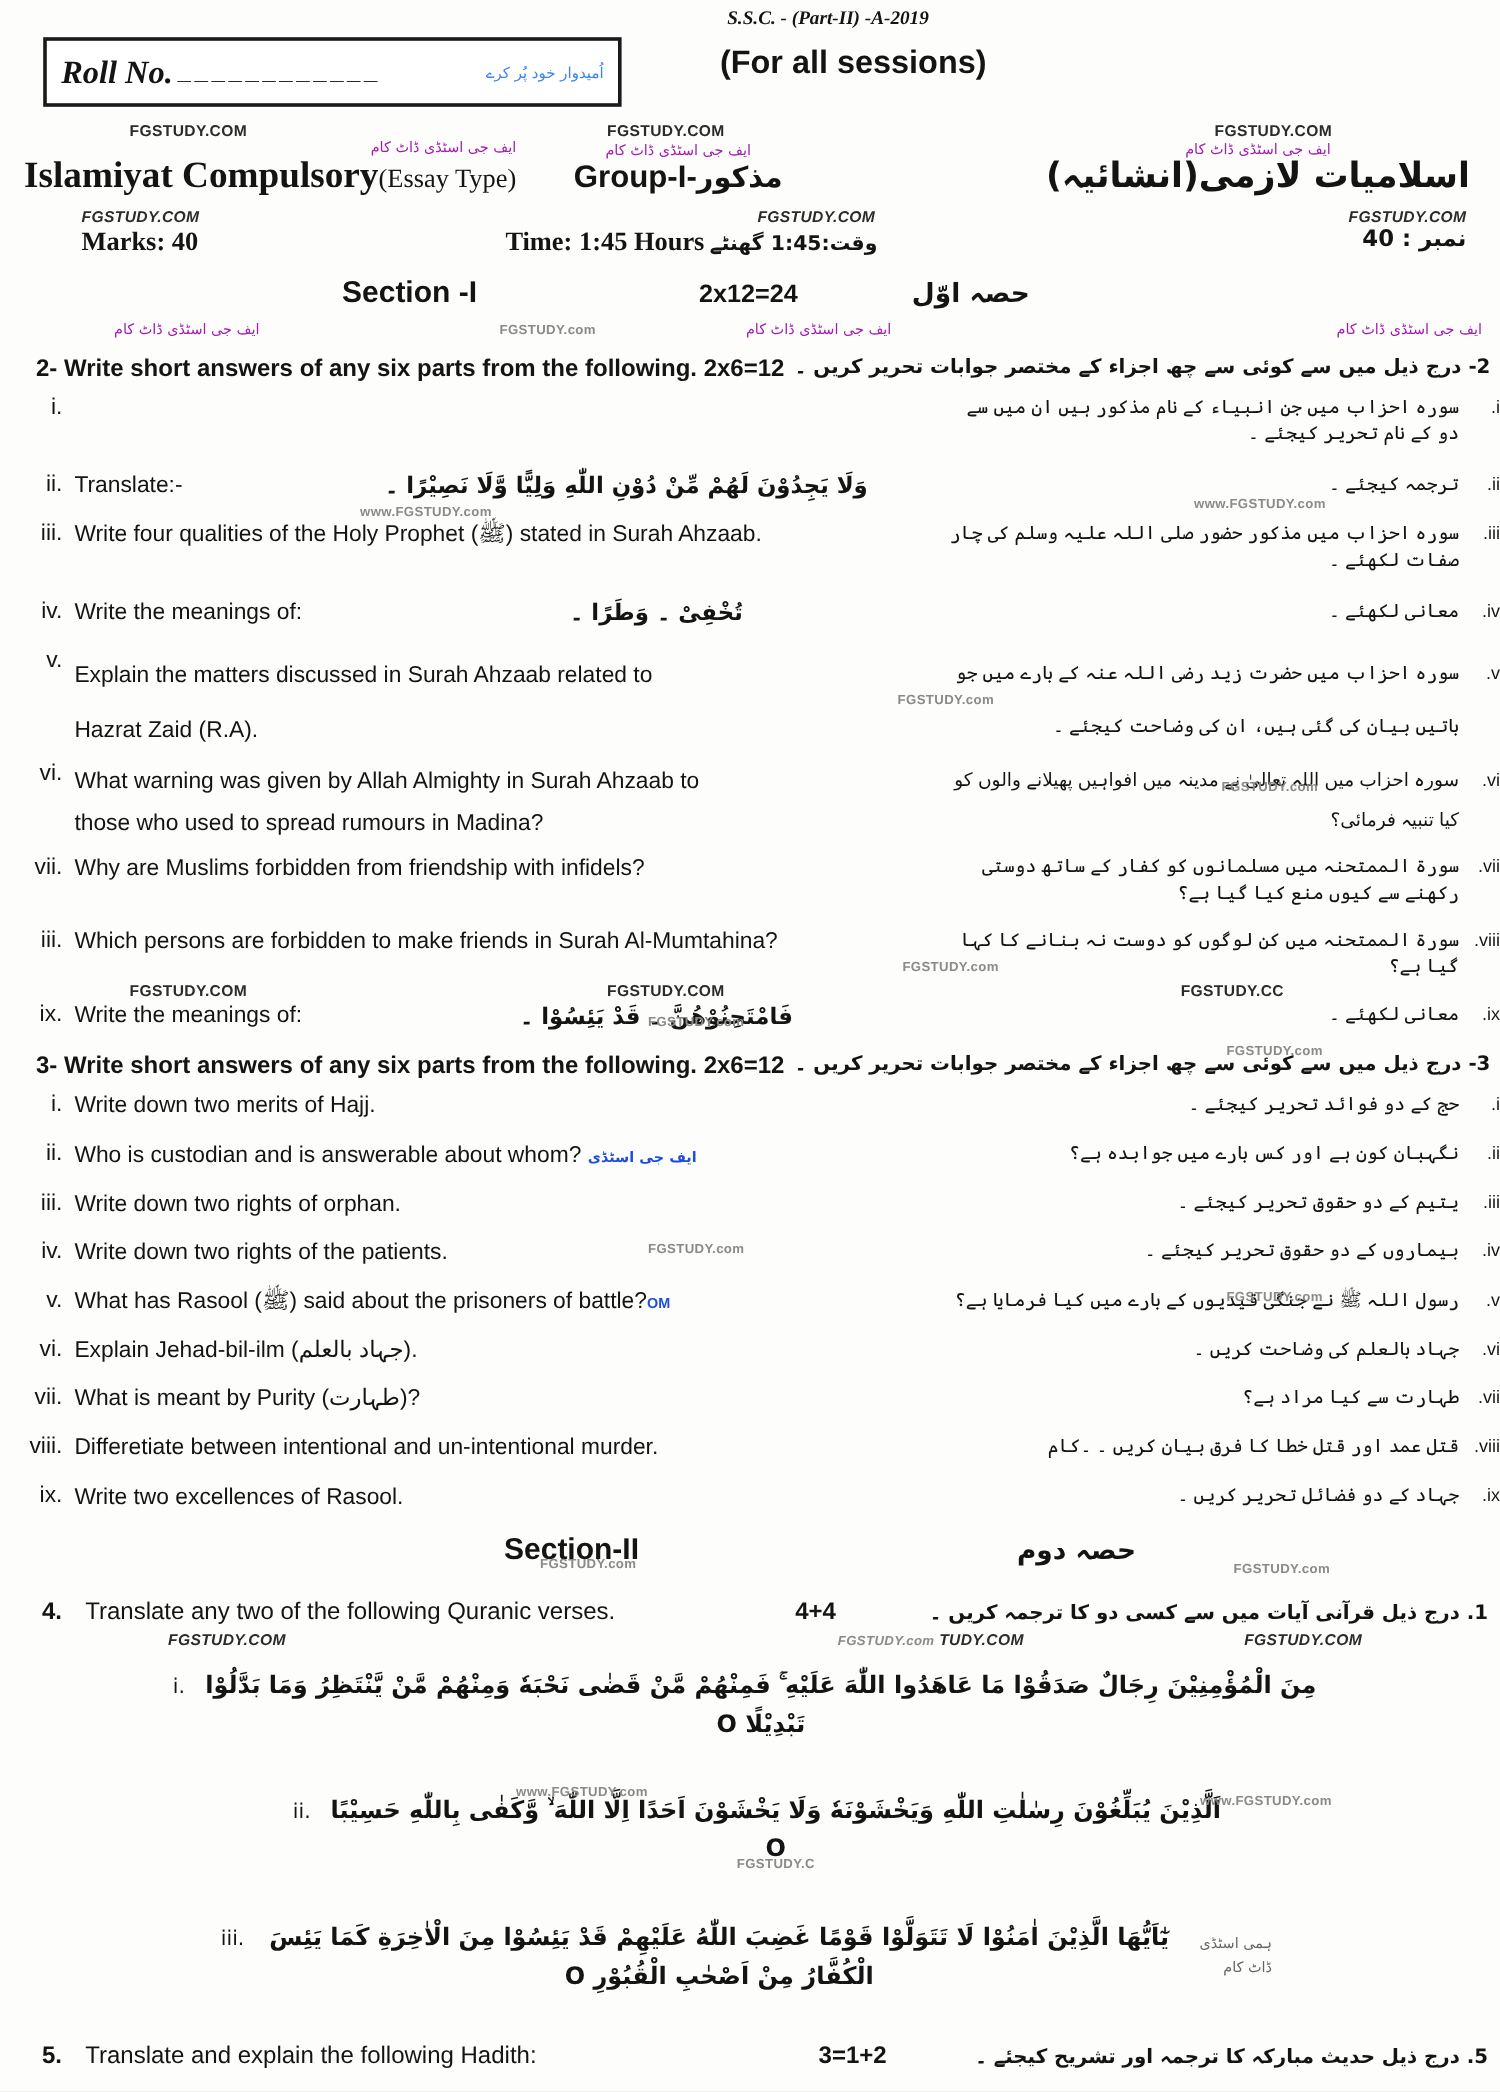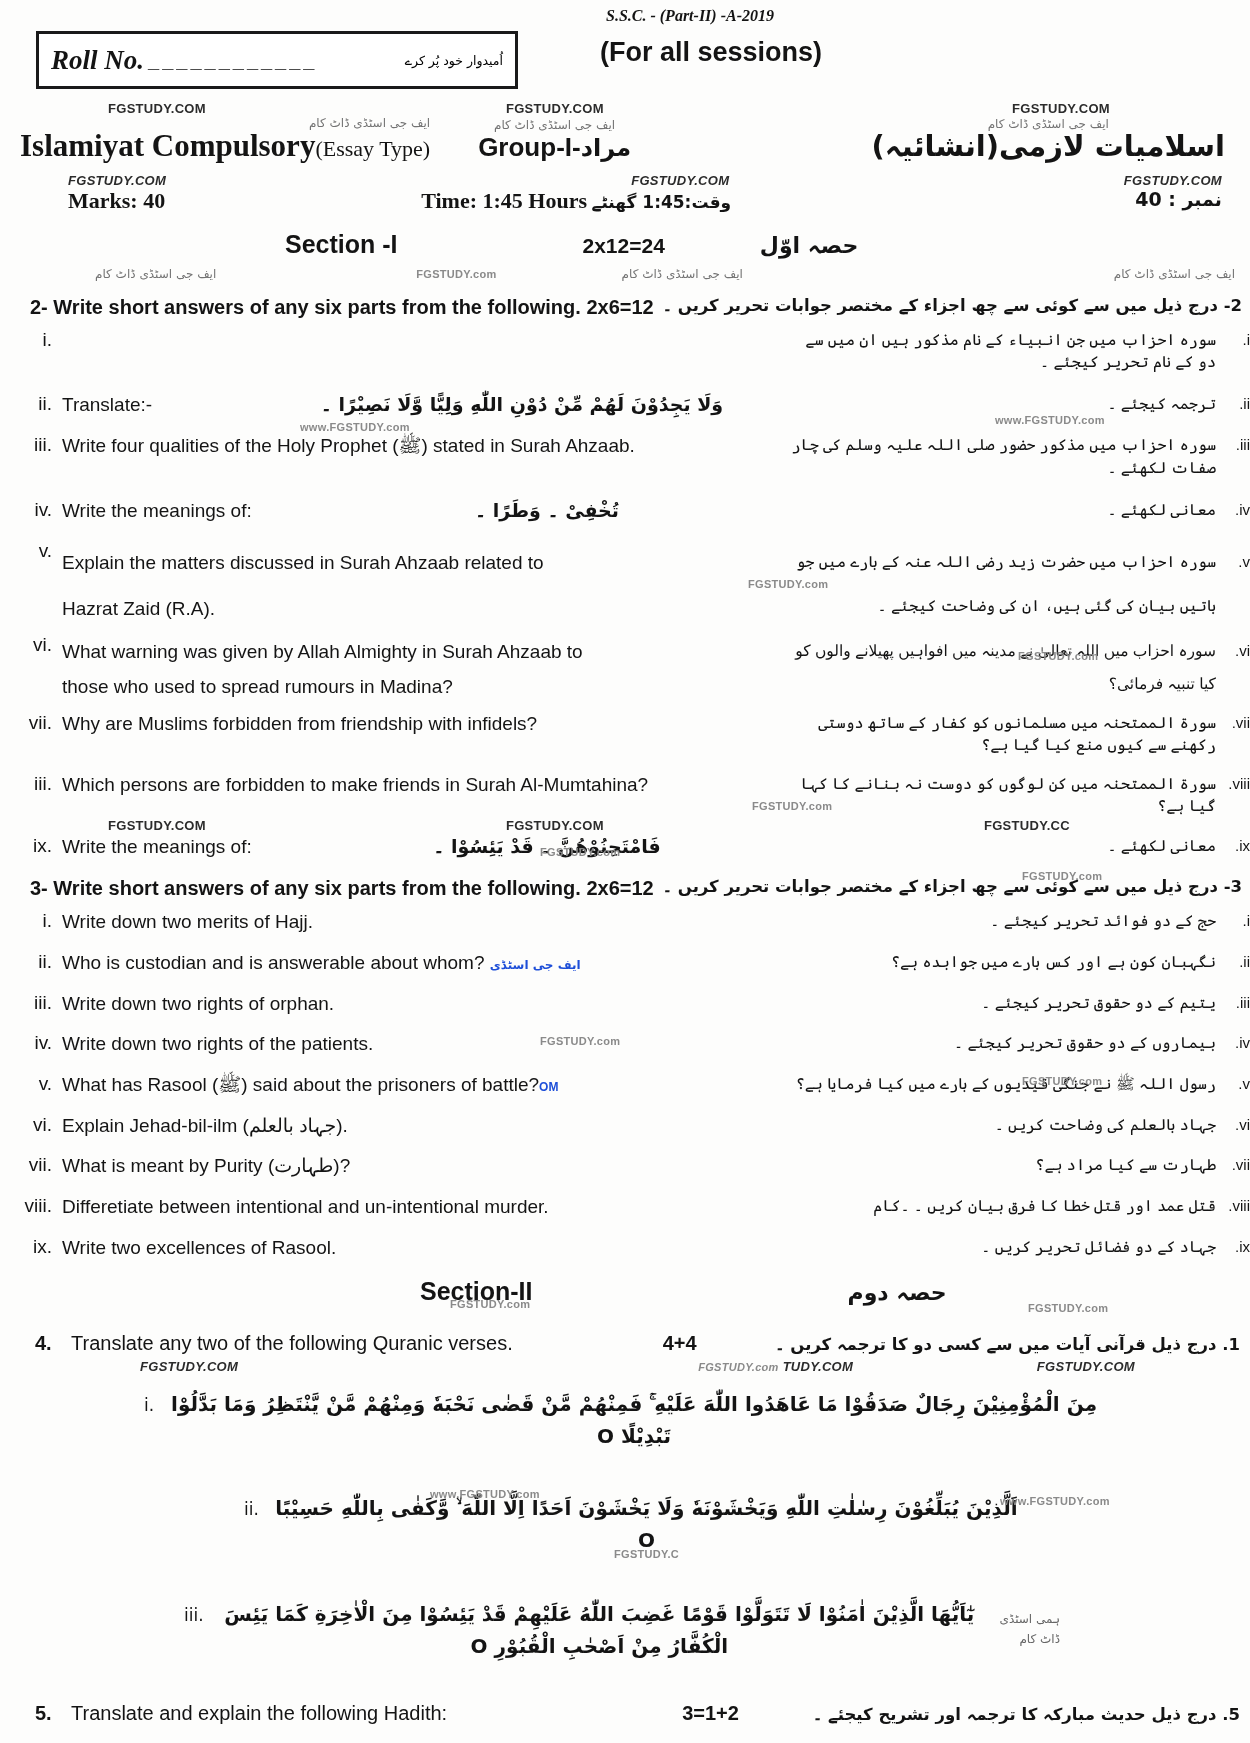--- a/index.html
+++ b/index.html
@@ -5,32 +5,32 @@
   html,body{margin:0;padding:0;background:#e8e8e8;}
   .page{
     position:relative;width:1250px;height:1743px;margin:0 auto;
     background:#fdfdfc;color:#141414;overflow:hidden;
     font-family:"Liberation Sans",sans-serif;
   }
   .ur,.ar{font-family:"DejaVu Sans",sans-serif;direction:rtl;}
   .wm{font-weight:bold;font-size:13px;color:#2b2b2b;letter-spacing:.3px;}
   .wm.it{font-style:italic;}
   .wm.faint{color:#8a8a8a;font-size:11px;font-weight:bold;}
-  .wm-ur{font-family:"DejaVu Sans",sans-serif;direction:rtl;font-size:12px;color:#737373;}
+  .wm-ur{font-family:"DejaVu Sans",sans-serif;direction:rtl;font-size:12px;color:#a21caf;}
   .abs{position:absolute;}
 
   
   .doc-code{text-align:center;padding-top:7px;padding-left:130px;
     font-family:"Liberation Serif",serif;font-style:italic;font-weight:bold;font-size:16px;}
   .top-row{display:flex;align-items:flex-start;margin-top:6px;}
   .rollbox{margin-left:36px;width:452px;height:52px;border:3px solid #1a1a1a;
     display:flex;align-items:center;padding:0 12px;background:#fff;}
   .roll-label{font-family:"Liberation Serif",serif;font-style:italic;font-weight:bold;font-size:27px;}
   .roll-line{font-size:20px;letter-spacing:3px;font-weight:bold;padding:0 4px;white-space:nowrap;}
-  .roll-ur{font-size:12.5px;color:#000000;margin-left:auto;white-space:nowrap;text-align:center;}
+  .roll-ur{font-size:12.5px;color:#3b82f6;margin-left:auto;white-space:nowrap;text-align:center;}
   .sessions{margin-left:82px;margin-top:6px;font-weight:bold;font-size:27px;}
 
   .wm-row1{display:flex;margin-top:12px;}
   .wm-row1 .a{margin-left:108px;} .wm-row1 .b{margin-left:300px;} .wm-row1 .c{margin-left:auto;margin-right:140px;}
 
   .title-row{display:flex;align-items:flex-end;margin-top:0px;}
   .t-left{margin-left:20px;}
   .t-left .wm-ur{margin-left:60px;}
   .subject-en{font-family:"Liberation Serif",serif;font-weight:bold;font-size:31px;line-height:1.05;}
   .essay{font-family:"Liberation Serif",serif;font-size:22px;font-weight:normal;}
@@ -128,21 +128,21 @@
     <span class="wm c">FGSTUDY.COM</span>
   </div>
 
   <div class="title-row">
     <div class="t-left">
       <div class="wm-ur">ایف جی اسٹڈی ڈاٹ کام</div>
       <span class="subject-en">Islamiyat Compulsory</span><span class="essay">(Essay Type)</span>
     </div>
     <div class="t-center">
       <div class="wm-ur">ایف جی اسٹڈی ڈاٹ کام</div>
-      <span class="group-line"><span>Group-I-</span><span class="ur">مراد</span></span>
+      <span class="group-line"><span>Group-I-</span><span class="ur">مذکور</span></span>
     </div>
     <div class="t-right">
       <div class="wm-ur">ایف جی اسٹڈی ڈاٹ کام</div>
       <div class="subject-ur ur">اسلامیات لازمی(انشائیہ)</div>
     </div>
   </div>
 
   <div class="marks-row">
     <div class="m-left">
       <div class="wm it">FGSTUDY.COM</div>

